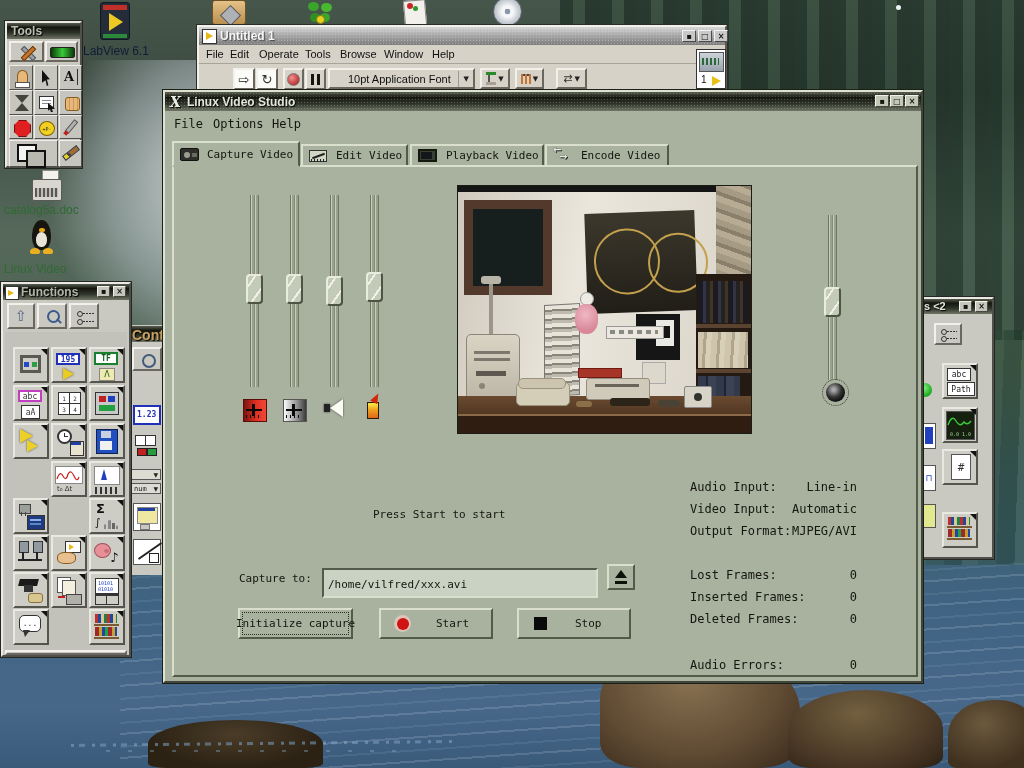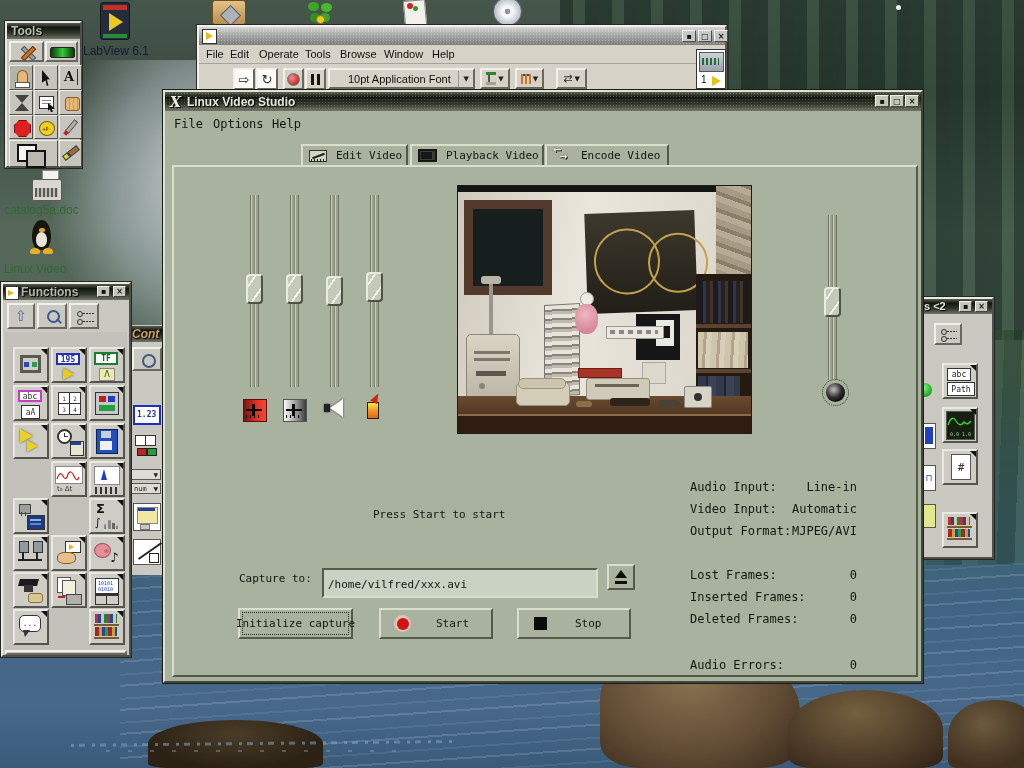--- a/index.html
+++ b/index.html
@@ -98,20 +98,21 @@
     <div class="ab" style="left:15px;top:28px;width:10px;height:6px;background:#e8b020;border-radius:50% 50% 30% 30%;"></div>
   </div>
   <div class="ab lf" style="left:4px;top:262px;font-size:12px;color:#2f6b33;">Linux Video</div>
 
   <div class="ab win-gray" style="left:197px;top:25px;width:530px;height:80px;box-sizing:border-box;">
     <div class="ab tbg" style="left:0;top:0;width:526px;height:18px;">
       <div class="stip" style="background-image:radial-gradient(rgba(245,245,245,.9) .7px,transparent .9px);"></div>
       <div class="ab" style="left:3px;top:2px;width:13px;height:13px;background:#fff;border:1px solid #333;">
         <div class="ab" style="left:3px;top:2px;border-top:4px solid transparent;border-bottom:4px solid transparent;border-left:7px solid #e8b818;"></div>
       </div>
+      <div class="ab ttext" style="left:21px;top:2px;color:#f6f6f6;text-shadow:1px 1px 1px #4a4a4a;">Untitled 1</div>
       <div class="wb wbg" style="left:483px;top:3px;">▪</div>
       <div class="wb wbg" style="left:499px;top:3px;">□</div>
       <div class="wb wbg" style="left:515px;top:3px;">×</div>
     </div>
     <div class="ab" style="left:0;top:18px;width:526px;height:18px;background:#d6d2c8;">
       <span class="ab lf" style="left:7px;top:3px;">File</span>
       <span class="ab lf" style="left:31px;top:3px;">Edit</span>
       <span class="ab lf" style="left:60px;top:3px;">Operate</span>
       <span class="ab lf" style="left:106px;top:3px;">Tools</span>
       <span class="ab lf" style="left:141px;top:3px;">Browse</span>
@@ -153,21 +154,21 @@
       <div class="ab" style="left:2px;top:2px;width:23px;height:18px;background:linear-gradient(#cdd3da,#98a2ae);border:1px solid #555;">
         <div class="ab" style="left:2px;top:5px;width:17px;height:7px;background:repeating-linear-gradient(90deg,#2a6a3a 0 2px,transparent 2px 4px);"></div>
       </div>
       <span class="ab lf" style="left:4px;top:24px;font-size:10px;">1</span>
       <div class="ab" style="left:15px;top:26px;border-top:5px solid transparent;border-bottom:5px solid transparent;border-left:9px solid #e8c018;"></div>
     </div>
   </div>
 
   <div class="ab" style="left:127px;top:325px;width:36px;height:250px;background:#c9c9c2;border-left:1px solid #32322e;overflow:hidden;">
     <div class="ab tbd" style="left:1px;top:1px;width:35px;height:16px;overflow:hidden;">
-      <span class="ttext" style="position:absolute;left:3px;top:1px;color:#c8a060;font-size:12px;font-style:italic;">Cont</span>
+      <span class="ttext" style="position:absolute;left:3px;top:1px;color:#c8a060;font-size:14px;">Cont</span>
     </div>
     <div class="ab wr" style="left:4px;top:22px;width:30px;height:24px;background:#c9c9c2;">
       <div class="ab" style="left:8px;top:5px;width:10px;height:10px;border:2px solid #445a7a;border-radius:50%;"></div>
     </div>
     <div class="ab" style="left:5px;top:80px;width:28px;height:20px;background:#fff;border:2px solid #2030b8;box-sizing:border-box;">
       <span style="font:bold 8px 'DejaVu Sans Mono',monospace;color:#2030b8;position:absolute;left:2px;top:3px;">1.23</span>
     </div>
     <div class="ab" style="left:5px;top:110px;width:28px;height:26px;">
       <div class="ab" style="left:2px;top:0;width:9px;height:9px;background:#fff;border:1px solid #333;"></div>
       <div class="ab" style="left:12px;top:0;width:9px;height:9px;background:#fff;border:1px solid #333;"></div>
@@ -490,20 +491,27 @@
       <div class="wb" style="left:710px;top:3px;">▪</div>
       <div class="wb" style="left:725px;top:3px;">□</div>
       <div class="wb" style="left:740px;top:3px;">×</div>
     </div>
     <div class="ab" style="left:0;top:19px;width:756px;height:24px;">
       <span class="ab t12" style="left:9px;top:6px;">File</span>
       <span class="ab t12" style="left:48px;top:6px;">Options</span>
       <span class="ab t12" style="left:107px;top:6px;">Help</span>
     </div>
 
+    <div class="tab" style="left:7px;top:49px;width:128px;height:26px;z-index:3;">
+      <div class="ibox" style="position:relative;margin-left:6px;width:19px;height:13px;background:#2e2e2a;border-radius:2px;border:1px solid #111;">
+        <div style="position:absolute;left:3px;top:3px;width:6px;height:6px;background:#9aa08e;border-radius:50%;"></div>
+        <div style="position:absolute;left:11px;top:4px;width:5px;height:4px;background:#6a6a60;"></div>
+      </div>
+      <span class="t11" style="margin-left:8px;">Capture Video</span>
+    </div>
     <div class="tab" style="left:136px;top:52px;width:107px;height:23px;">
       <div class="ibox" style="position:relative;margin-left:6px;width:18px;height:12px;background:#cfd6c4;border:1px solid #333;">
         <div style="position:absolute;left:2px;top:4px;width:13px;height:2px;background:#222;transform:rotate(-20deg);"></div>
         <div style="position:absolute;left:1px;top:8px;width:14px;height:3px;background:repeating-linear-gradient(90deg,#222 0 1px,transparent 1px 3px);"></div>
       </div>
       <span class="t11" style="margin-left:9px;">Edit Video</span>
     </div>
     <div class="tab" style="left:245px;top:52px;width:134px;height:23px;">
       <div class="ibox" style="position:relative;margin-left:6px;width:19px;height:13px;background:#3a3f36;border:2px solid #15170f;">
         <div style="position:absolute;left:1px;top:1px;width:11px;height:7px;background:#14161a;"></div>

